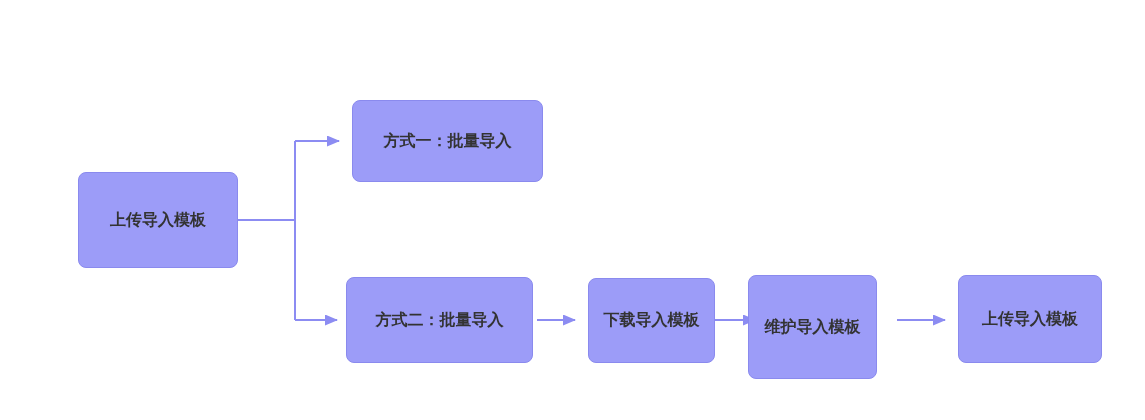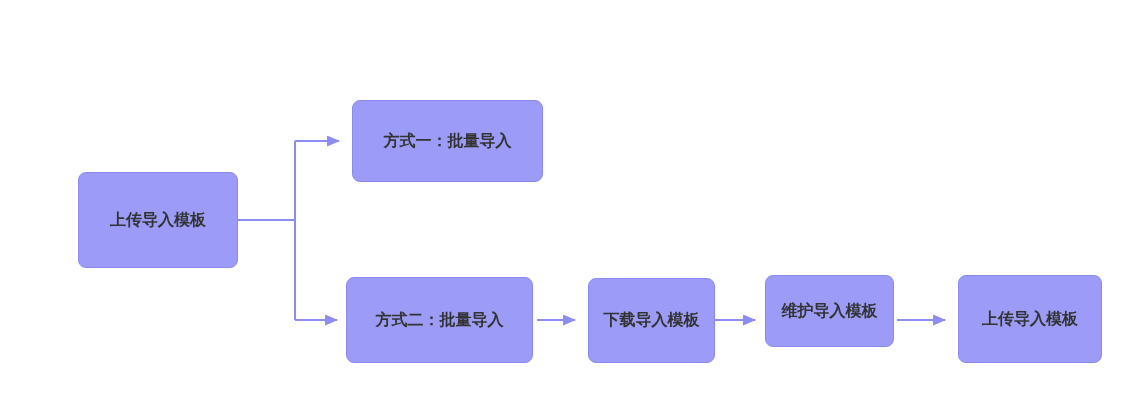--- a/index.html
+++ b/index.html
@@ -36,21 +36,21 @@
     font-size: 16px;
     font-weight: bold;
     text-align: center;
     white-space: nowrap;
     cursor: default;
   }
   .node-root     { left: 78px;  top: 172px; width: 160px; height: 96px; }
   .node-method1  { left: 352px; top: 100px; width: 191px; height: 82px; }
   .node-method2  { left: 346px; top: 277px; width: 187px; height: 86px; }
   .node-download { left: 588px; top: 278px; width: 127px; height: 85px; }
-  .node-maintain { left: 765px; top: 275px; width: 129px; height: 72px; }
+  .node-maintain { left: 748px; top: 275px; width: 129px; height: 104px; }
   .node-upload   { left: 958px; top: 275px; width: 144px; height: 88px; }
 </style>
 </head>
 <body>
 
 <div class="canvas">
 
   <svg class="edges-svg" viewBox="0 0 1145 420" xmlns="http://www.w3.org/2000/svg">
     <defs>
       <marker id="arrowhead" markerUnits="userSpaceOnUse" markerWidth="14" markerHeight="11" refX="12" refY="5.5" orient="auto">

